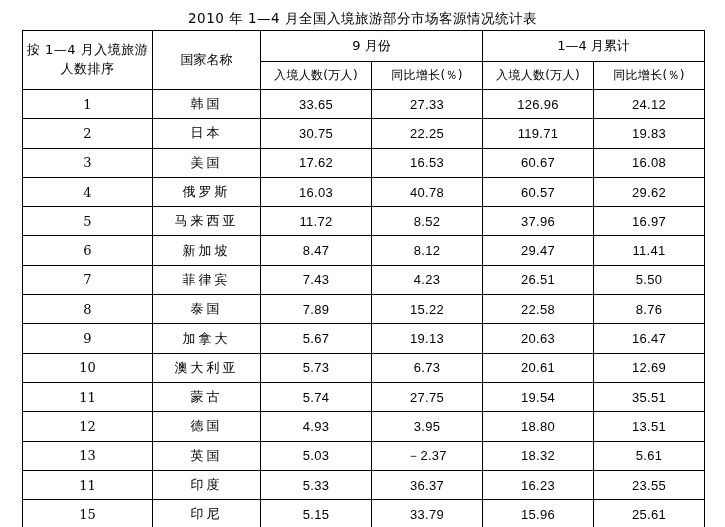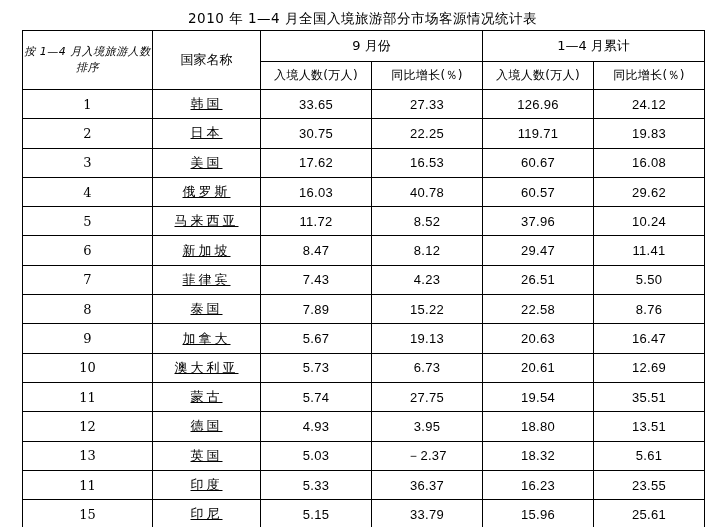--- a/index.html
+++ b/index.html
@@ -63,25 +63,24 @@
     height: 30px;
   }
   .hdr-row2 td {
     height: 27px;
   }
   .head-cell {
     font-size: 13px;
     line-height: 1.25;
   }
   .head-rank {
-    font-size: 11px;
+    font-size: 13px;
     line-height: 1.45;
     padding: 2px 8px;
     letter-spacing: 0.5px;
-    font-style: italic;
   }
   .head-sub {
     font-size: 12px;
     letter-spacing: 0.3px;
   }
   tbody tr td {
     height: 28.3px;
     font-size: 13px;
   }
   .col-rank { width: 130px; }
@@ -92,21 +91,20 @@
     font-size: 13px;
     letter-spacing: 0.3px;
   }
   .rank-num {
     font-family: "DejaVu Serif", "Liberation Serif", serif;
     font-size: 13px;
   }
   .country {
     letter-spacing: 3px;
     padding-left: 3px;
-    text-decoration: underline;
   }
 </style>
 </head>
 <body>
 
 <div class="page">
 
   <div class="top-fragment"></div>
 
   <div class="doc-title">2010 年 1—4 月全国入境旅游部分市场客源情况统计表</div>
@@ -166,21 +164,21 @@
         <td class="num">40.78</td>
         <td class="num">60.57</td>
         <td class="num">29.62</td>
       </tr>
       <tr>
         <td class="rank-num">5</td>
         <td class="country">马来西亚</td>
         <td class="num">11.72</td>
         <td class="num">8.52</td>
         <td class="num">37.96</td>
-        <td class="num">10.24</td>
+        <td class="num">16.97</td>
       </tr>
       <tr>
         <td class="rank-num">6</td>
         <td class="country">新加坡</td>
         <td class="num">8.47</td>
         <td class="num">8.12</td>
         <td class="num">29.47</td>
         <td class="num">11.41</td>
       </tr>
       <tr>

